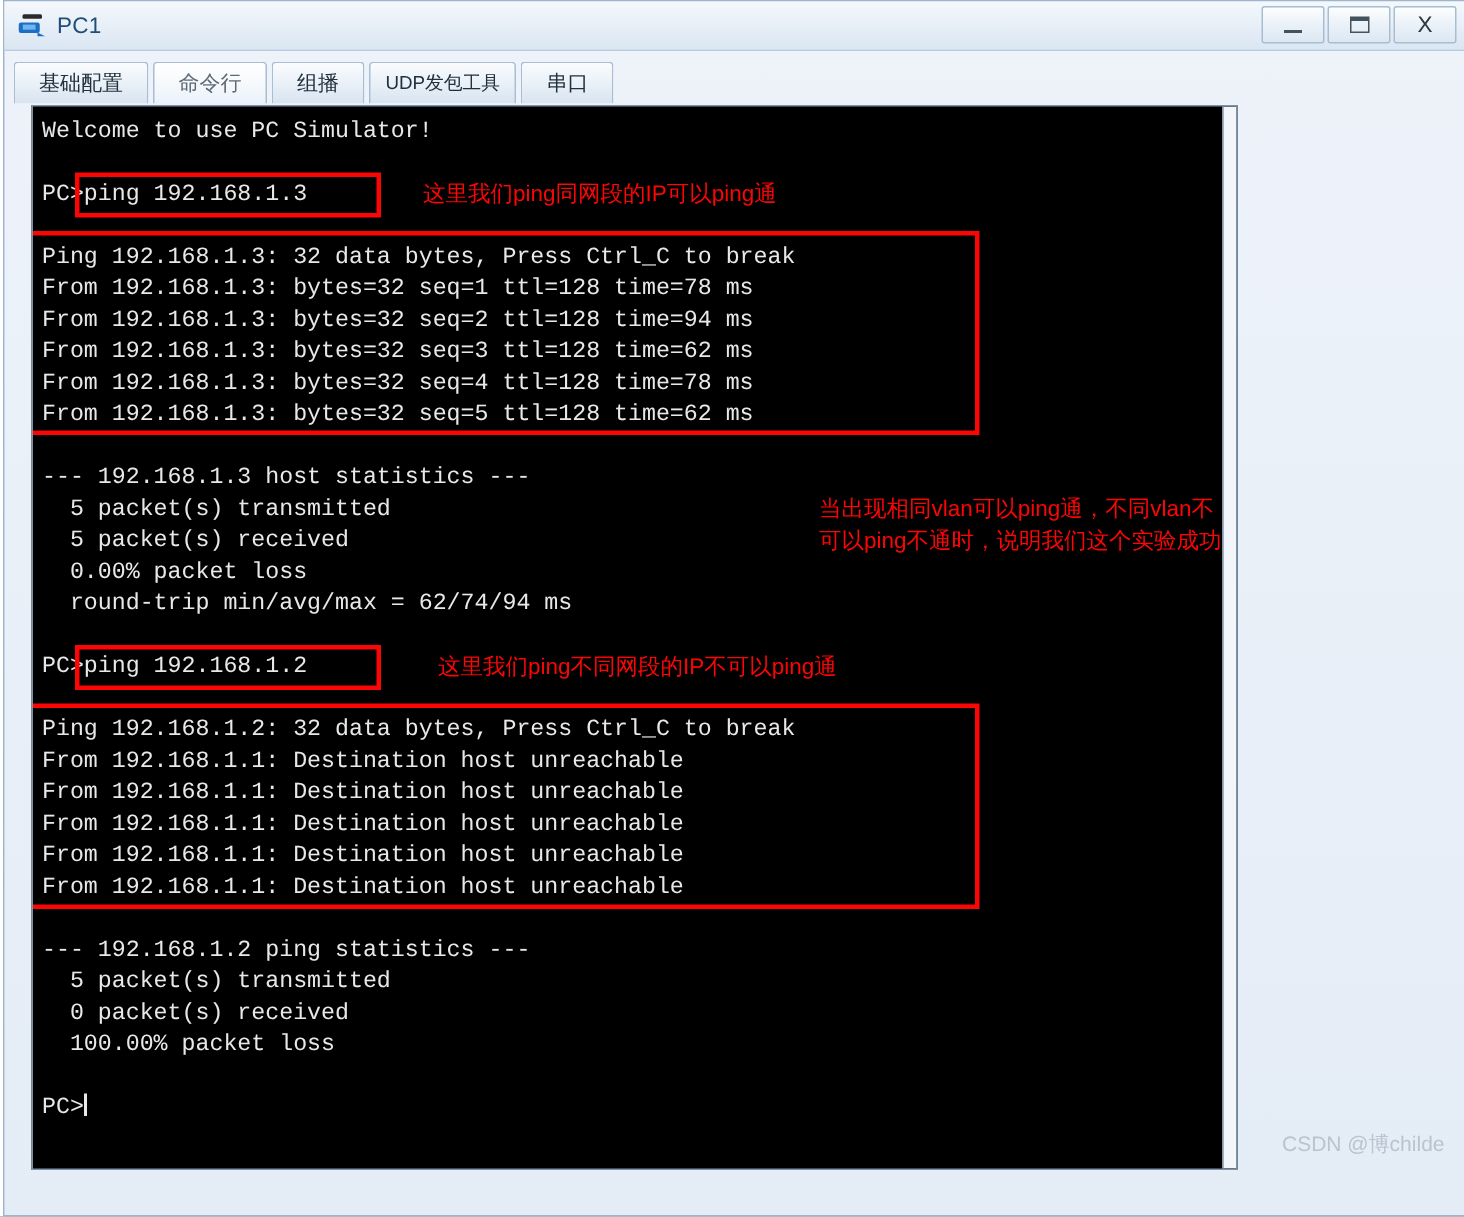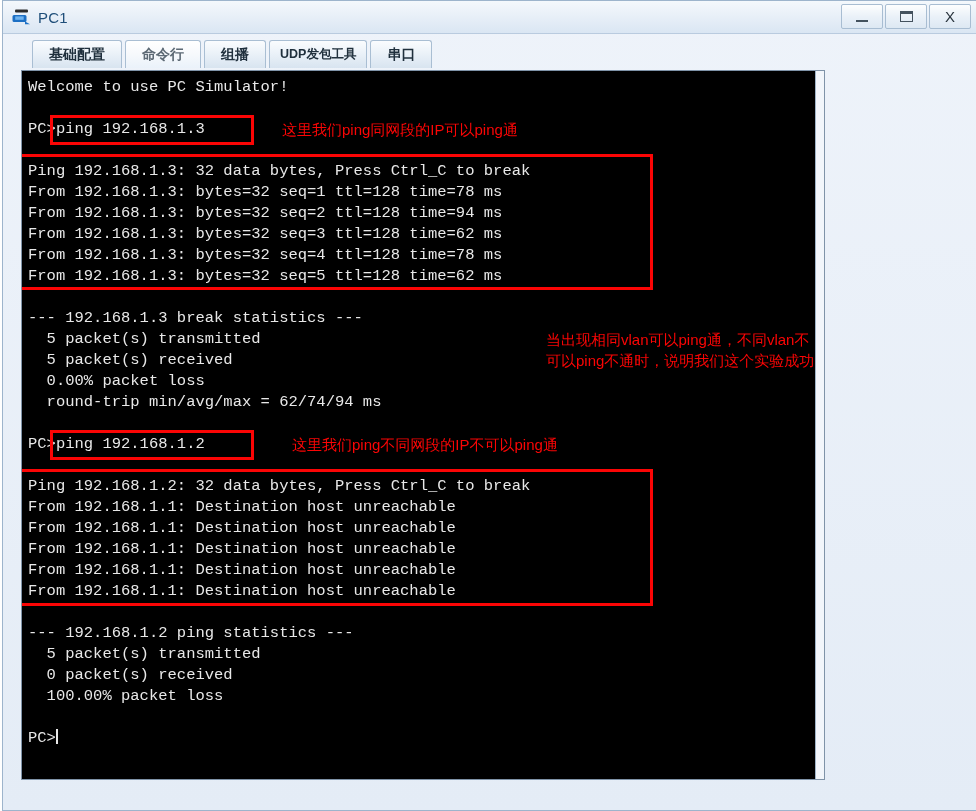--- a/index.html
+++ b/index.html
@@ -93,27 +93,26 @@
   .glyph-close {
     font-size: 15px;
     line-height: 1;
     color: #2b363f;
   }
 
   
   .tabstrip {
     flex: 0 0 36px;
     height: 36px;
-    padding: 6px 0 0 29px;
-    display: flex;
-    align-items: flex-start;
+    padding: 6px 0 0 6px;
+    display: flex;
+    align-items: center;
     gap: 3px;
     box-sizing: border-box;
     background: transparent;
-    font-weight: bold;
   }
   .tab {
     height: 28px;
     min-width: 60px;
     padding: 0 16px;
     display: flex;
     align-items: center;
     justify-content: center;
     box-sizing: border-box;
     border: 1px solid #a9bed3;
@@ -269,21 +268,21 @@
         <div class="line blank"> </div>
         <div class="line">PC&gt;ping 192.168.1.3</div>
         <div class="line blank"> </div>
         <div class="line">Ping 192.168.1.3: 32 data bytes, Press Ctrl_C to break</div>
         <div class="line">From 192.168.1.3: bytes=32 seq=1 ttl=128 time=78 ms</div>
         <div class="line">From 192.168.1.3: bytes=32 seq=2 ttl=128 time=94 ms</div>
         <div class="line">From 192.168.1.3: bytes=32 seq=3 ttl=128 time=62 ms</div>
         <div class="line">From 192.168.1.3: bytes=32 seq=4 ttl=128 time=78 ms</div>
         <div class="line">From 192.168.1.3: bytes=32 seq=5 ttl=128 time=62 ms</div>
         <div class="line blank"> </div>
-        <div class="line">--- 192.168.1.3 break statistics ---</div>
+        <div class="line">--- 192.168.1.3 host statistics ---</div>
         <div class="line">  5 packet(s) transmitted</div>
         <div class="line">  5 packet(s) received</div>
         <div class="line">  0.00% packet loss</div>
         <div class="line">  round-trip min/avg/max = 62/74/94 ms</div>
         <div class="line blank"> </div>
         <div class="line">PC&gt;ping 192.168.1.2</div>
         <div class="line blank"> </div>
         <div class="line">Ping 192.168.1.2: 32 data bytes, Press Ctrl_C to break</div>
         <div class="line">From 192.168.1.1: Destination host unreachable</div>
         <div class="line">From 192.168.1.1: Destination host unreachable</div>
@@ -305,13 +304,16 @@
     <div class="annot" style="left:258px; top:363px;">这里我们ping不同网段的IP不可以ping通</div>
 
     <div class="redbox" style="left:28px;  top:44px;  width:204px; height:30px;"></div>
     <div class="redbox" style="left:-3px;  top:83px;  width:634px; height:136px;"></div>
     <div class="redbox" style="left:28px;  top:359px; width:204px; height:30px;"></div>
     <div class="redbox" style="left:-3px;  top:398px; width:634px; height:137px;"></div>
 
     <div class="term-scroll"></div>
   </div>
 
+  <div class="bottom-pad">
+    <div class="watermark">CSDN @博childe</div>
+  </div>
 </div>
 
 </body></html>

